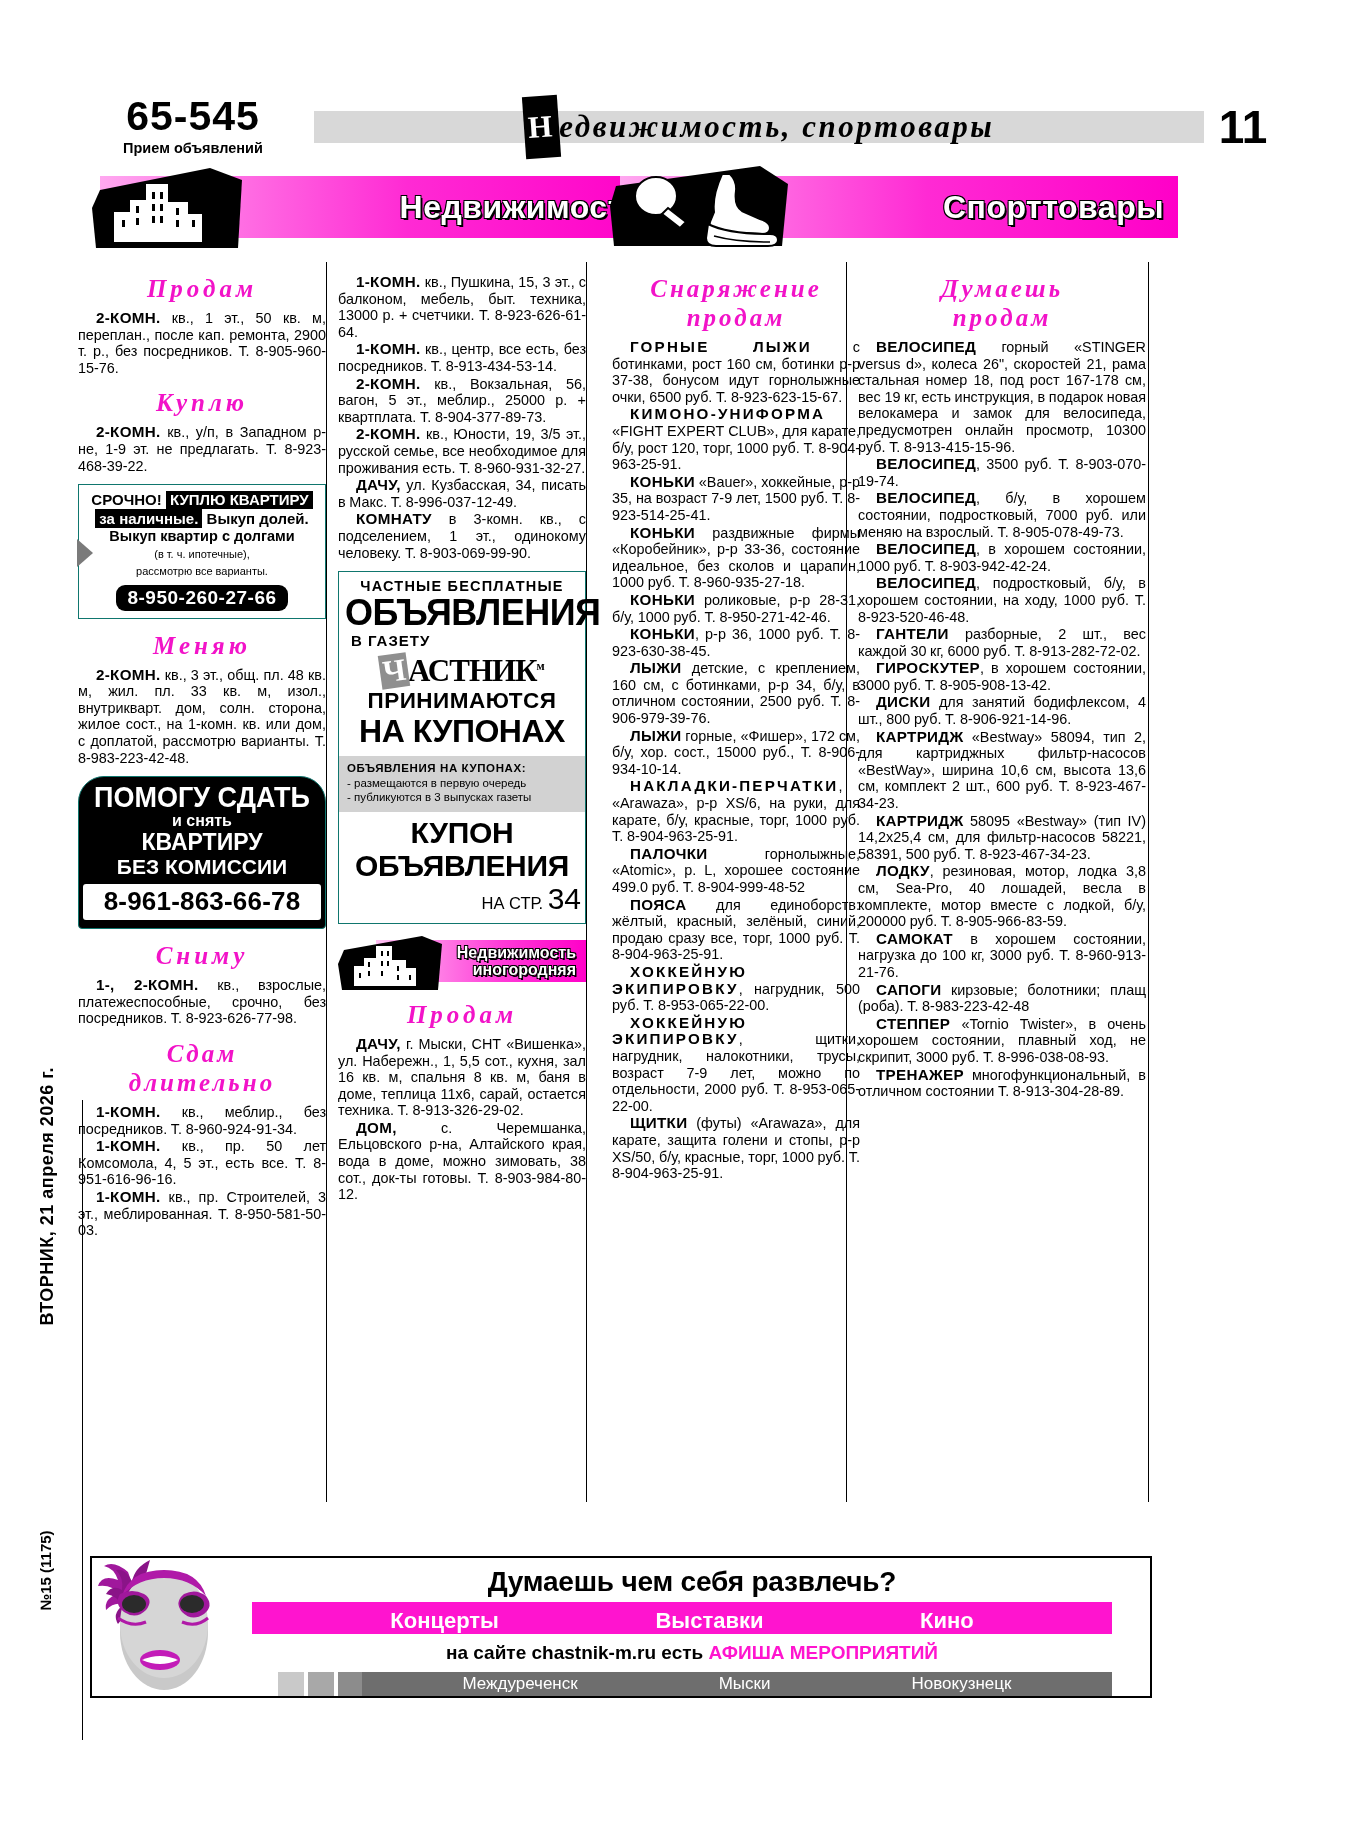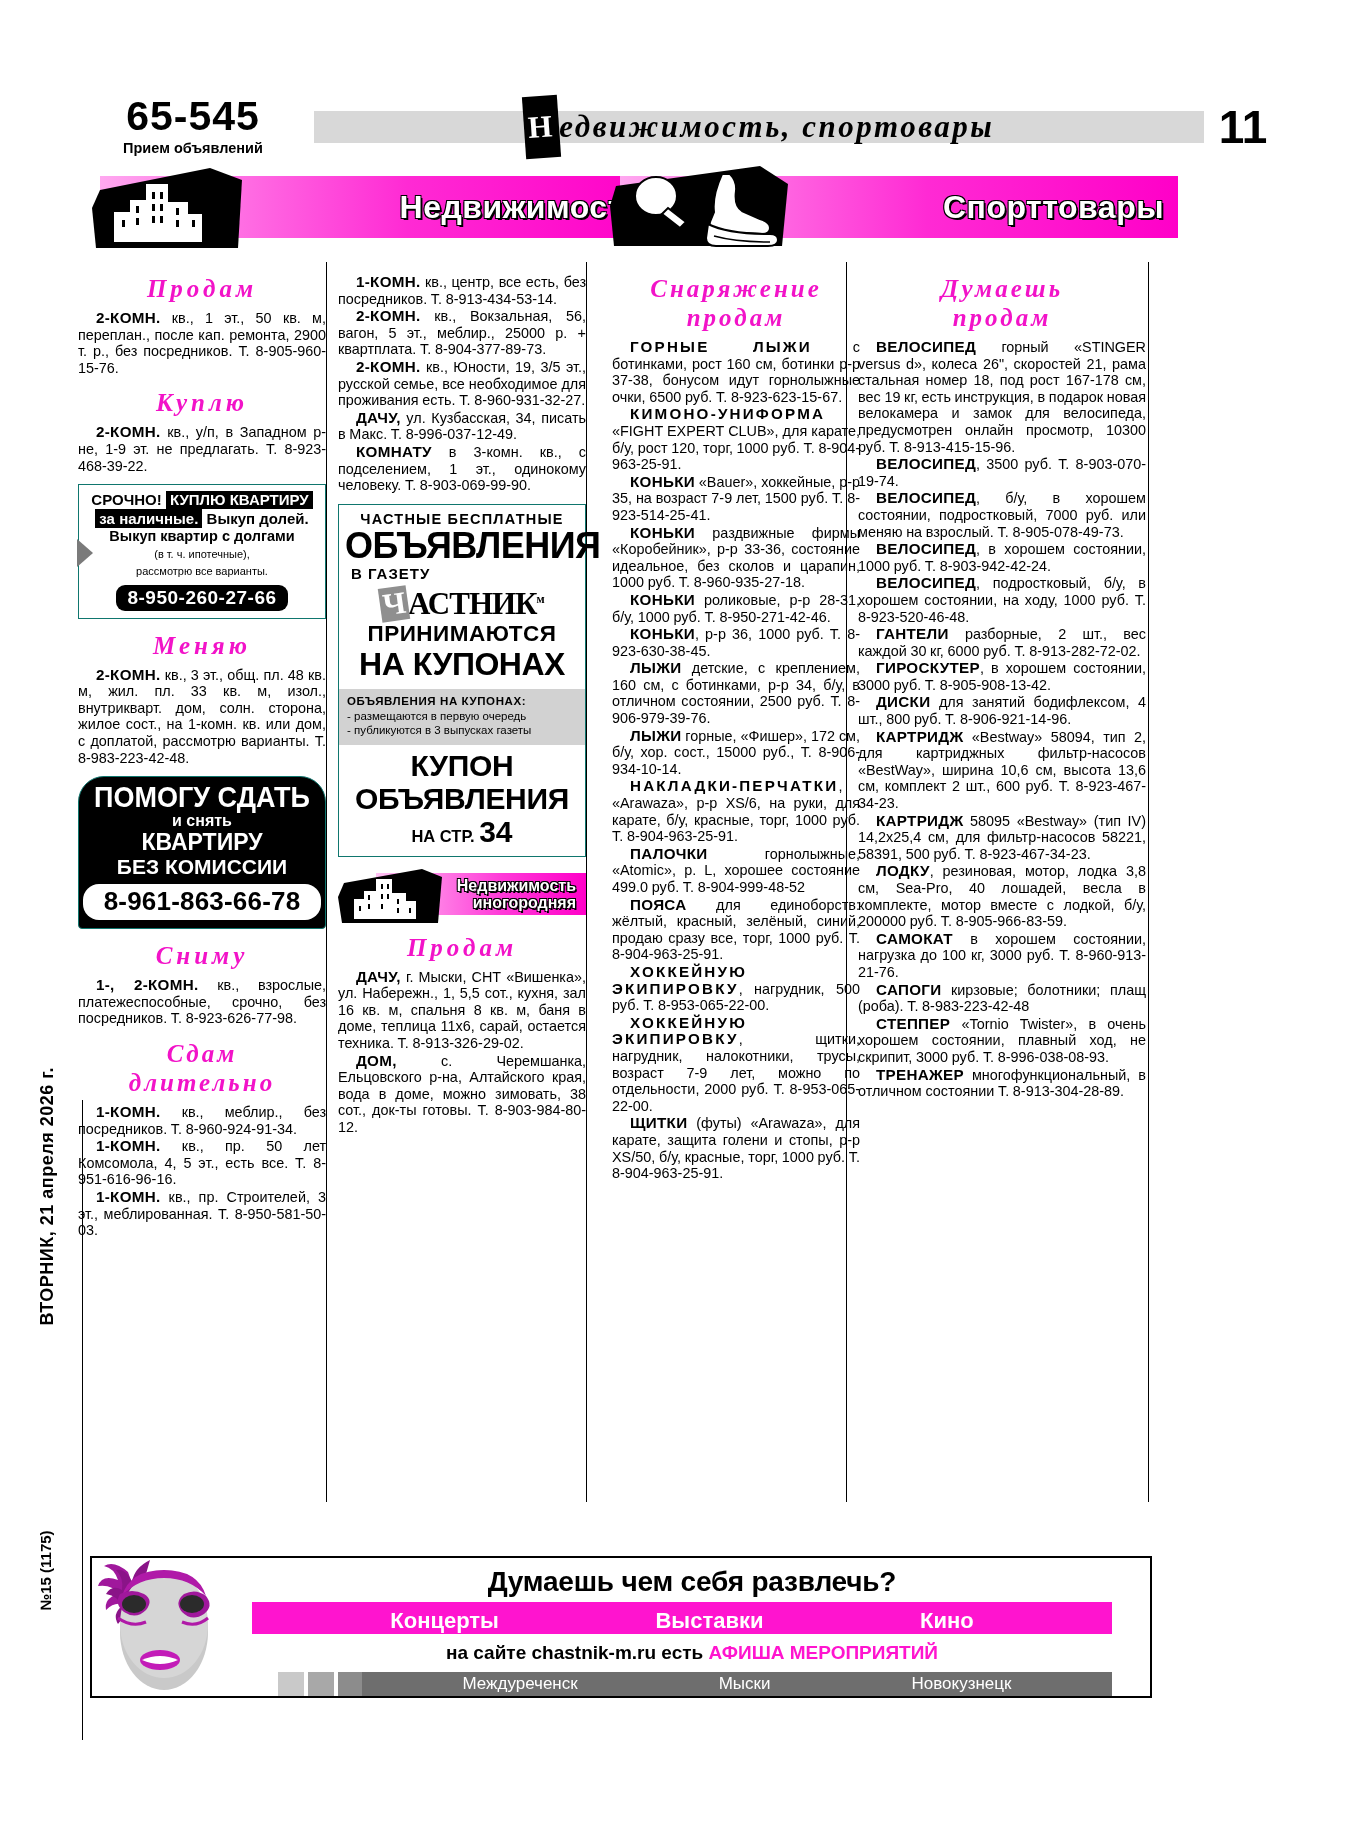--- a/index.html
+++ b/index.html
@@ -72,41 +72,41 @@
     border-left:16px solid #7a7a7a;}
 
   
   .pomogu{background:#000;color:#fff;text-align:center;padding:5px 4px 8px;
     border-radius:26px 26px 4px 4px;}
   .pomogu .big{font-size:27px;font-weight:bold;letter-spacing:0px;line-height:30px;
     transform:scaleY(1.08);}
   .pomogu .sm{font-size:16px;font-weight:bold;line-height:18px;}
   .pomogu .md{font-size:23px;font-weight:bold;line-height:25px;}
   .pomogu .md2{font-size:21px;font-weight:bold;line-height:24px;}
-  .pomogu .ph{display:block;background:#fff;color:#000;border-radius:16px;
+  .pomogu .ph{display:block;background:#fff;color:#000;border-radius:3px;
     font-size:26px;font-weight:bold;padding:2px 0 3px;margin-top:5px;letter-spacing:.2px;}
 
   
   .kupon{padding:0;}
   .kupon .top{padding:6px 6px 7px;text-align:center;}
   .kupon .t1{font-size:14.5px;font-weight:bold;letter-spacing:1.2px;}
   .kupon .t2{font-size:36px;font-weight:bold;letter-spacing:-0.5px;line-height:38px;}
   .kupon .t3{font-size:15px;font-weight:bold;letter-spacing:1px;text-align:left;margin-left:6px;}
   .kupon .logo{font-family:"Liberation Serif","DejaVu Serif",serif;font-weight:bold;
     font-size:31px;letter-spacing:-1px;line-height:34px;}
   .kupon .logo .c{display:inline-block;background:#8f8f8f;color:#fff;
     transform:rotate(-8deg);padding:0 3px;}
   .kupon .logo .m{font-size:12px;vertical-align:super;}
   .kupon .t4{font-size:22.5px;font-weight:bold;letter-spacing:.5px;line-height:26px;}
   .kupon .t5{font-size:32px;font-weight:bold;letter-spacing:-0.5px;line-height:35px;}
   .kupon .gray{background:#d2d2d2;padding:5px 8px 7px;font-size:11.5px;line-height:14.5px;}
   .kupon .gray .hd{font-weight:bold;letter-spacing:.6px;}
   .kupon .bot{text-align:center;padding:4px 4px 7px;}
   .kupon .b1{font-size:30px;font-weight:bold;line-height:33px;letter-spacing:-0.3px;}
-  .kupon .b2{font-size:16.5px;font-weight:bold;}
+  .kupon .b2{font-size:16.5px;font-weight:normal;text-align:right;}
   .kupon .b2 .n{font-size:30px;}
 
   
   .bottomad{position:absolute;left:90px;top:1556px;width:1058px;height:138px;
     border:2px solid #000;background:#fff;overflow:hidden;}
   .mask{position:absolute;left:6px;top:-4px;width:128px;height:142px;}
   .ba-h{position:absolute;left:150px;top:8px;width:900px;text-align:center;
     font-size:28px;font-weight:bold;letter-spacing:-0.2px;}
   .ba-strip{position:absolute;left:160px;top:44px;width:860px;height:32px;background:#ff14cf;}
   .ba-strip span{color:#fff;font-size:22px;font-weight:bold;line-height:32px;
@@ -215,20 +215,21 @@
 
     <div class="cat two" style="white-space:pre-line;">Сдам
 длительно</div>
     <div class="ad"><span class="kw">1-КОМН.</span> кв., меблир., без посредников. Т. 8-960-924-91-34.</div>
     <div class="ad"><span class="kw">1-КОМН.</span> кв., пр. 50 лет Комсомола, 4, 5 эт., есть все. Т. 8-951-616-96-16.</div>
     <div class="ad"><span class="kw">1-КОМН.</span> кв., пр. Строителей, 3 эт., меблированная. Т. 8-950-581-50-03.</div>
   </div>
 
   <div class="col c2">
     <div style="height:12px"></div>
+    <div class="ad"><span class="kw">1-КОМН.</span> кв., Пушкина, 15, 3 эт., с балконом, мебель, быт. техника, 13000 р. + счетчики. Т. 8-923-626-61-64.</div>
     <div class="ad"><span class="kw">1-КОМН.</span> кв., центр, все есть, без посредников. Т. 8-913-434-53-14.</div>
     <div class="ad"><span class="kw">2-КОМН.</span> кв., Вокзальная, 56, вагон, 5 эт., меблир., 25000 р. + квартплата. Т. 8-904-377-89-73.</div>
     <div class="ad"><span class="kw">2-КОМН.</span> кв., Юности, 19, 3/5 эт., русской семье, все необходимое для проживания есть. Т. 8-960-931-32-27.</div>
     <div class="ad"><span class="kw">ДАЧУ,</span> ул. Кузбасская, 34, писать в Макс. Т. 8-996-037-12-49.</div>
     <div class="ad"><span class="kw">КОМНАТУ</span> в 3-комн. кв., с подселением, 1 эт., одинокому человеку. Т. 8-903-069-99-90.</div>
 
     <div class="boxad kupon">
       <div class="top">
         <div class="t1">ЧАСТНЫЕ БЕСПЛАТНЫЕ</div>
         <div class="t2">ОБЪЯВЛЕНИЯ</div>

